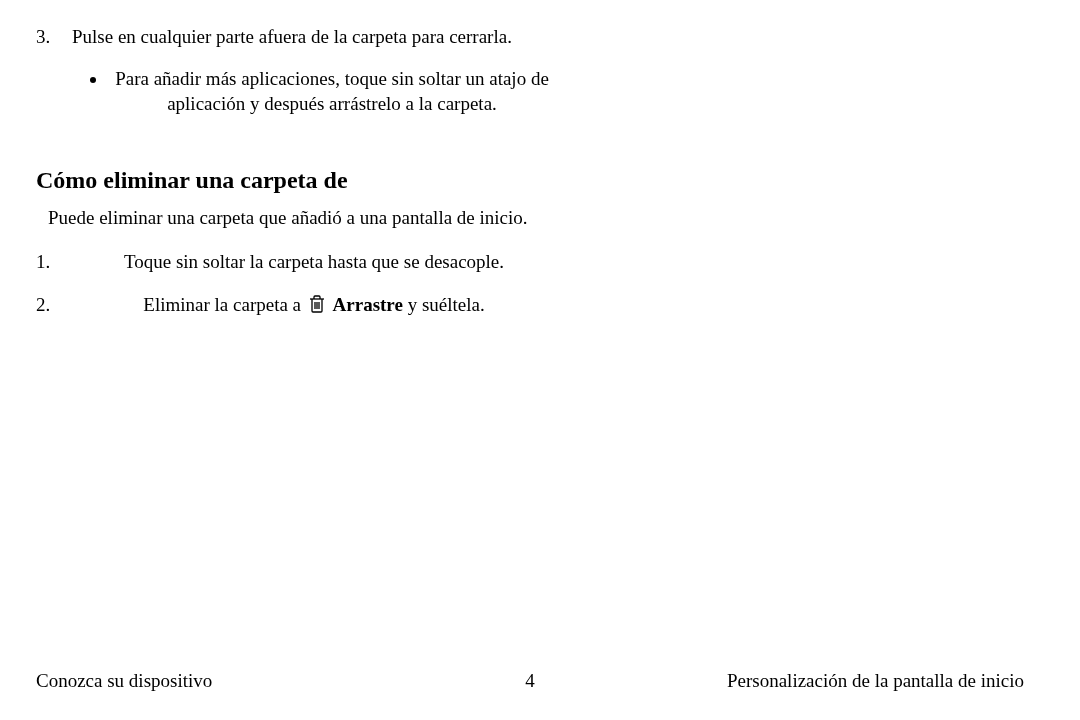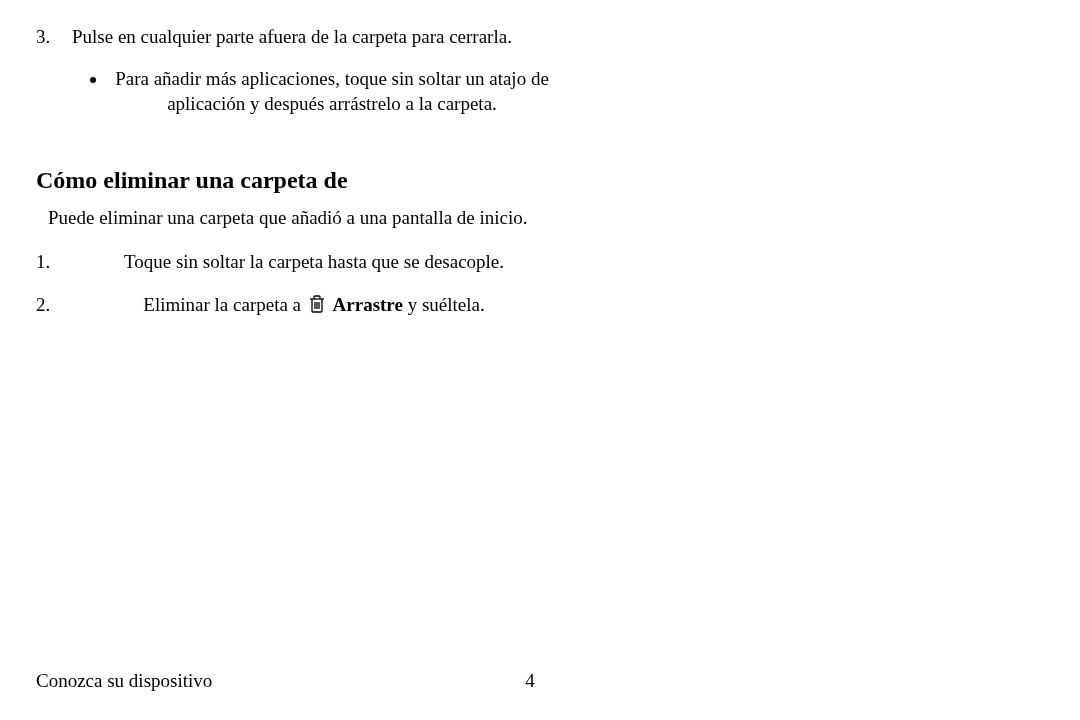--- a/index.html
+++ b/index.html
@@ -139,14 +139,15 @@
             </svg></span>
         <strong>Arrastre</strong><span> y suéltela.</span>
       </li>
     </ol>
 
   </div>
 
   <div class="footer">
     <span>Conozca su dispositivo</span>
     <span class="center">4</span>
+    <span>Personalización de la pantalla de inicio</span>
   </div>
 </div>
 
 </body></html>

